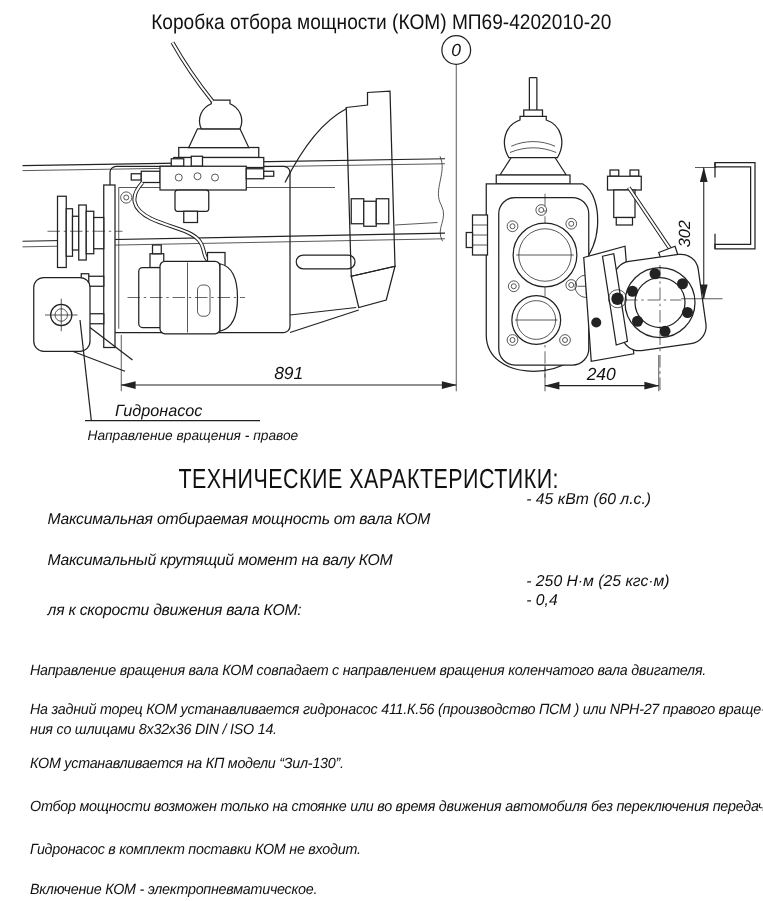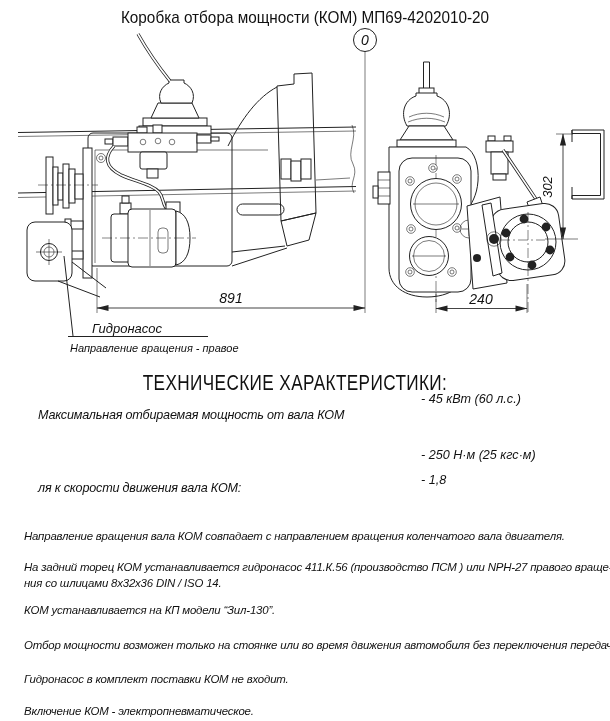--- a/index.html
+++ b/index.html
@@ -258,24 +258,25 @@
         <text x="481" y="304" font-size="14" text-anchor="middle">240</text>
       </g>
     </g>
   </svg>
 
   <div class="head">ТЕХНИЧЕСКИЕ ХАРАКТЕРИСТИКИ:</div>
 
   <div class="spec-label" style="top:408px">Максимальная отбираемая мощность от вала КОМ</div>
   <div class="spec-value" style="top:392px">- 45 кВт (60 л.с.)</div>
 
-  <div class="spec-value" style="top:448px">- 250 Н·м (25 кгс·м)</div>
+  <div class="spec-label" style="top:441px">Максимальный крутящий момент на  валу  КОМ</div>
+  <div class="spec-value" style="top:458px">- 250 Н·м (25 кгс·м)</div>
 
   <div class="spec-label" style="top:481px">ля к скорости движения вала  КОМ:</div>
-  <div class="spec-value" style="top:473px">- 1,8</div>
+  <div class="spec-value" style="top:473px">- 0,4</div>
 
   <div class="note" style="top:529px">Направление вращения вала КОМ совпадает с  направлением вращения коленчатого вала двигателя.</div>
   <div class="note" style="top:560px">На задний торец КОМ устанавливается гидронасос  411.К.56 (производство ПСМ ) или  NPH-27  правого враще-</div>
   <div class="note" style="top:576px">ния со шлицами  8х32х36   DIN / ISO 14.</div>
   <div class="note" style="top:603px">КОМ устанавливается на КП модели “Зил-130”.</div>
   <div class="note" style="top:638px">Отбор мощности возможен только на стоянке или  во время движения автомобиля без переключения передач.</div>
   <div class="note" style="top:672px">Гидронасос в комплект поставки КОМ не входит.</div>
   <div class="note" style="top:704px">Включение КОМ - электропневматическое.</div>
 
 </div>

